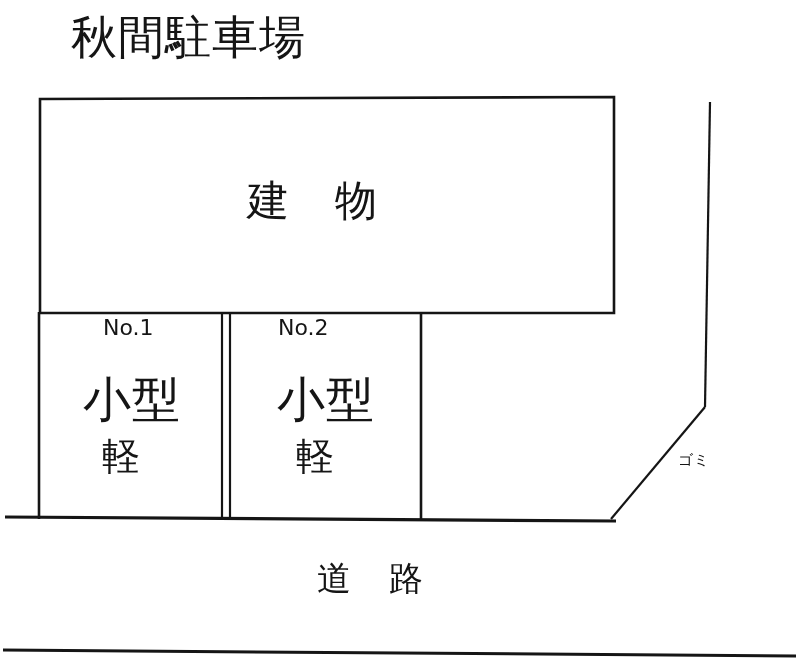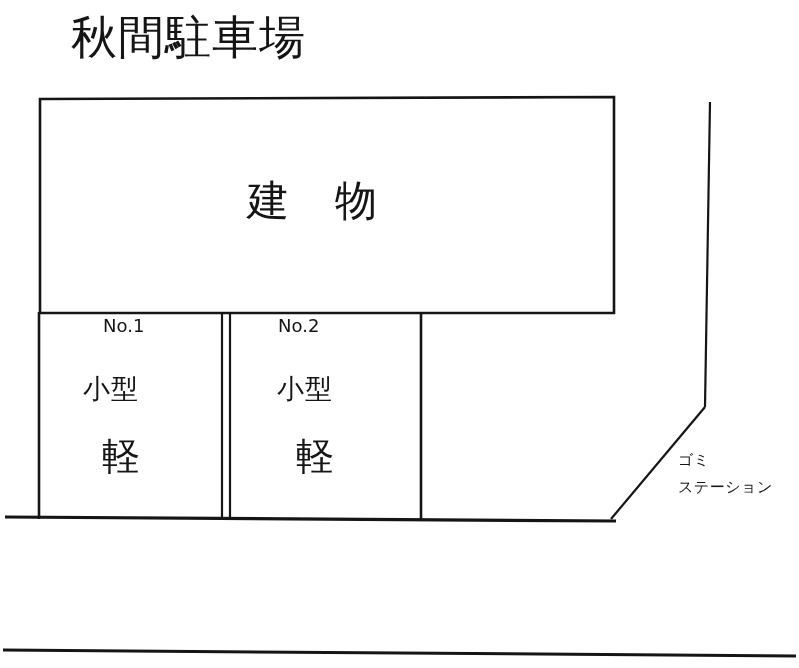--- a/index.html
+++ b/index.html
@@ -44,28 +44,28 @@
   
   #building-label {
     left: 247px;
     top: 180px;
     font-size: 42px;
     letter-spacing: 2px;
   }
 
   
   .stall-no {
-    font-size: 18px;
+    font-size: 22px;
     letter-spacing: 0px;
   }
   #stall-1-no { left: 103px; top: 317px; }
   #stall-2-no { left: 278px; top: 317px; }
 
   .stall-type {
-    font-size: 27px;
+    font-size: 48px;
     letter-spacing: 1px;
   }
   #stall-1-type { left: 83px;  top: 375px; }
   #stall-2-type { left: 277px; top: 375px; }
 
   .stall-class {
     font-size: 38px;
   }
   #stall-1-class { left: 102px; top: 437px; }
   #stall-2-class { left: 296px; top: 437px; }
@@ -135,16 +135,16 @@
 
   <div class="lbl stall-no" id="stall-1-no">No.1</div>
   <div class="lbl stall-type" id="stall-1-type">小型</div>
   <div class="lbl stall-class" id="stall-1-class">軽</div>
 
   <div class="lbl stall-no" id="stall-2-no">No.2</div>
   <div class="lbl stall-type" id="stall-2-type">小型</div>
   <div class="lbl stall-class" id="stall-2-class">軽</div>
 
   <div class="lbl gomi" id="gomi-line-1">ゴミ</div>
-  <div class="lbl gomi" id="gomi-line-2">ステーション</div>
 
+  <div class="lbl" id="road-label">道　路</div>
 
 </div>
 
 </body></html>

